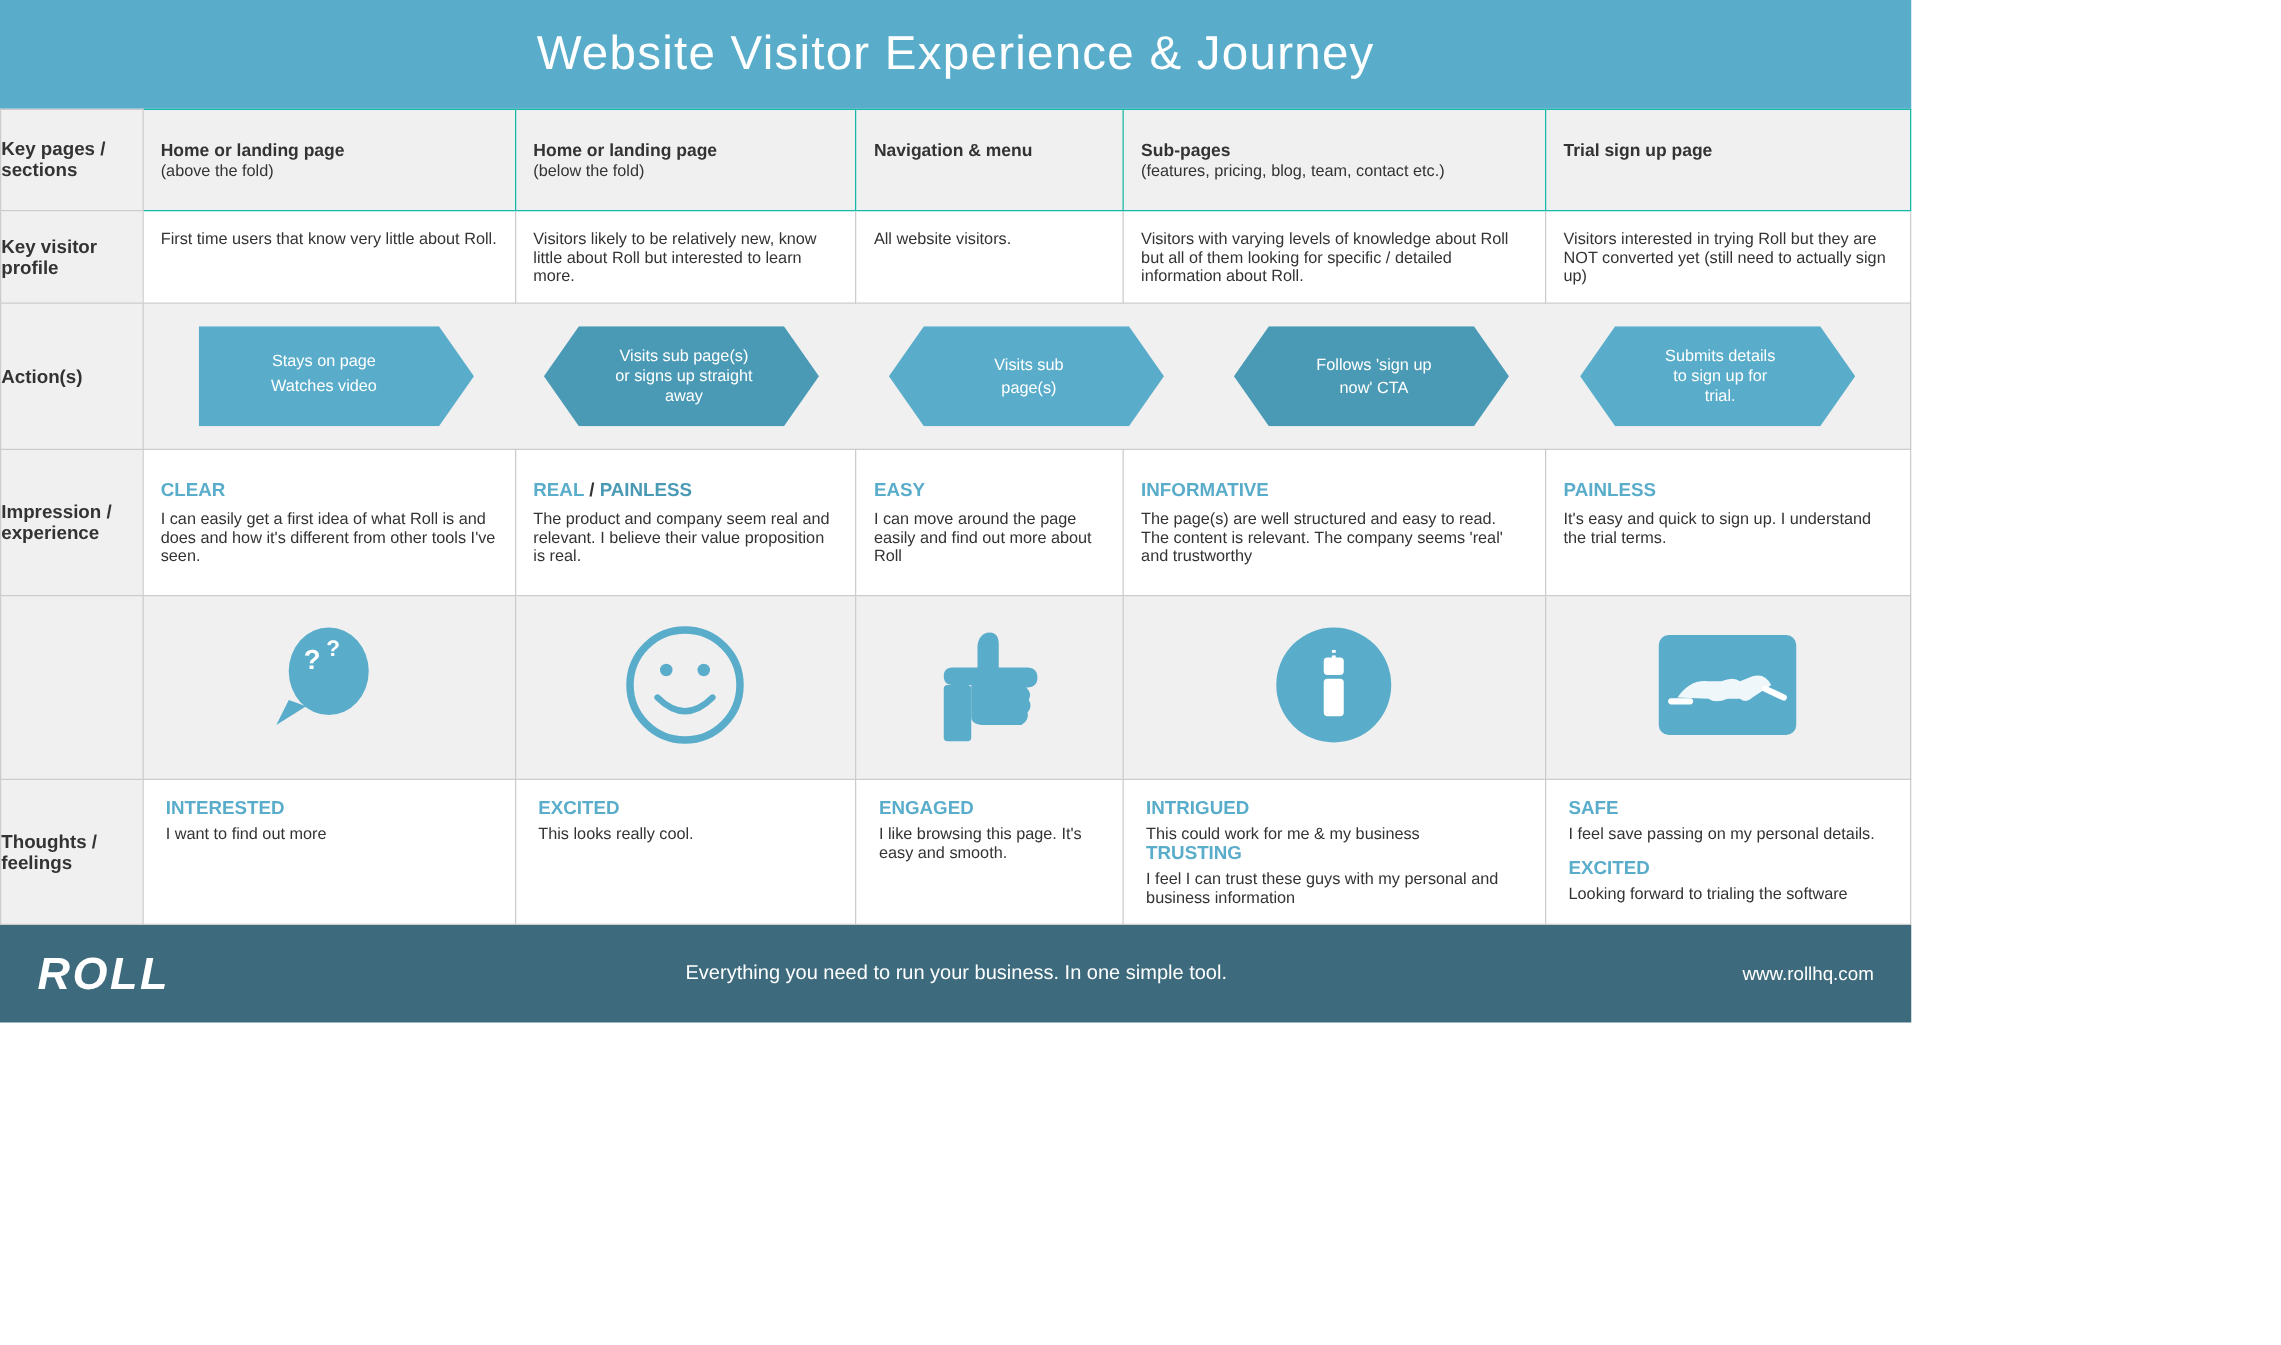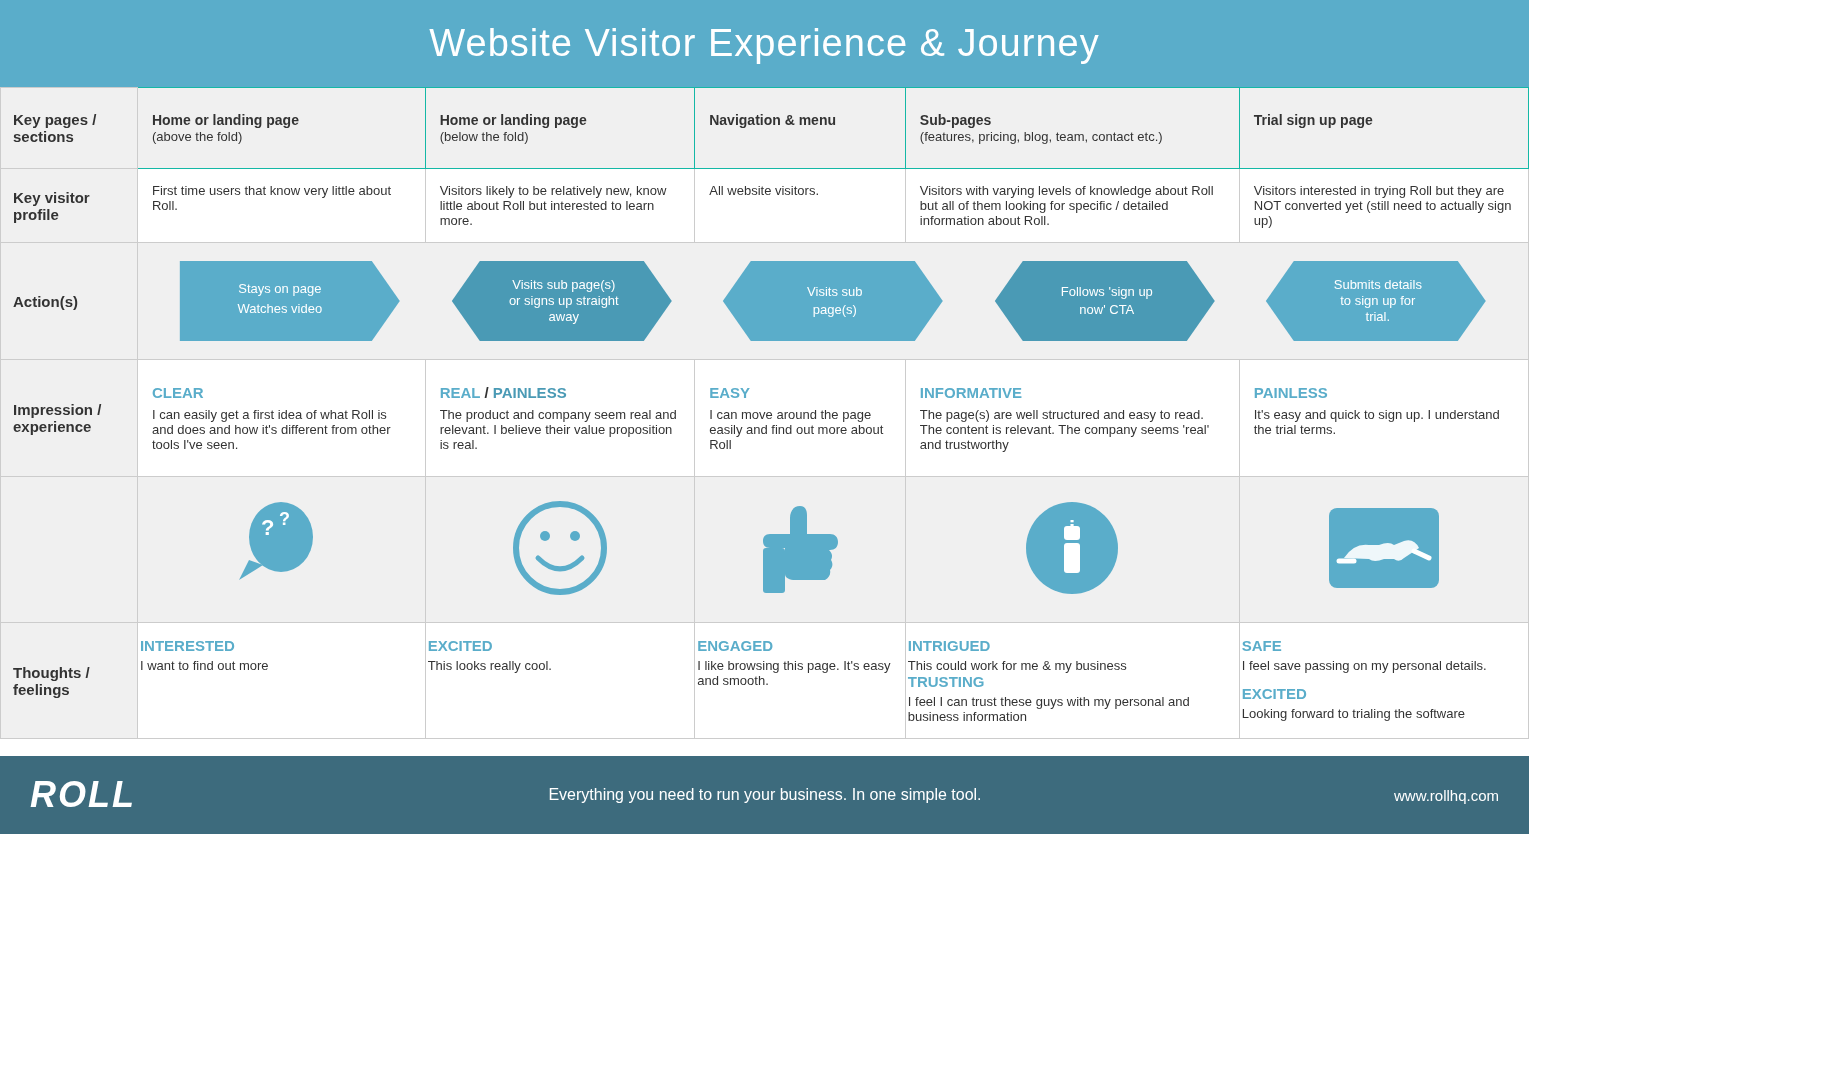--- a/index.html
+++ b/index.html
@@ -13,21 +13,21 @@
 
     
     .main-table { width: 100%; border-collapse: collapse; }
 
     
     .row-label { 
       background: #f0f0f0; 
       font-weight: bold; 
       font-size: 15px; 
       color: #333; 
-      padding: 14px 12px; 
+      padding: 14px 0; 
       vertical-align: middle;
       border: 1px solid #ccc;
     }
 
     
     .col-header { 
       background: #f0f0f0; 
       font-weight: bold; 
       font-size: 14px; 
       color: #333; 
@@ -65,29 +65,29 @@
       vertical-align: middle;
       text-align: center;
       border: 1px solid #ccc;
     }
 
     
     .thoughts-cell { 
       background: #fff; 
       font-size: 13px; 
       color: #333; 
-      padding: 14px 2px; 
+      padding: 14px 18px; 
       vertical-align: top;
       border: 1px solid #ccc;
     }
     .thought-title { color: #5aadca; font-weight: bold; font-size: 15px; margin-bottom: 4px; margin-top: 8px; }
     .thought-title:first-child { margin-top: 0; }
 
     
-    .footer { background: #3d6b7d; padding: 18px 30px; display: flex; align-items: center; justify-content: space-between; margin-top: 17px; }
+    .footer { background: #3d6b7d; padding: 18px 30px; display: flex; align-items: center; justify-content: space-between; }
     .footer-logo { color: #fff; font-size: 36px; font-weight: 900; font-style: italic; letter-spacing: 2px; }
     .footer-tagline { color: #fff; font-size: 16px; }
     .footer-url { color: #fff; font-size: 15px; }
 
     .icon-row { background: #f0f0f0; }
   </style>
 </head>
 <body>
 
 <div class="page-wrapper">

